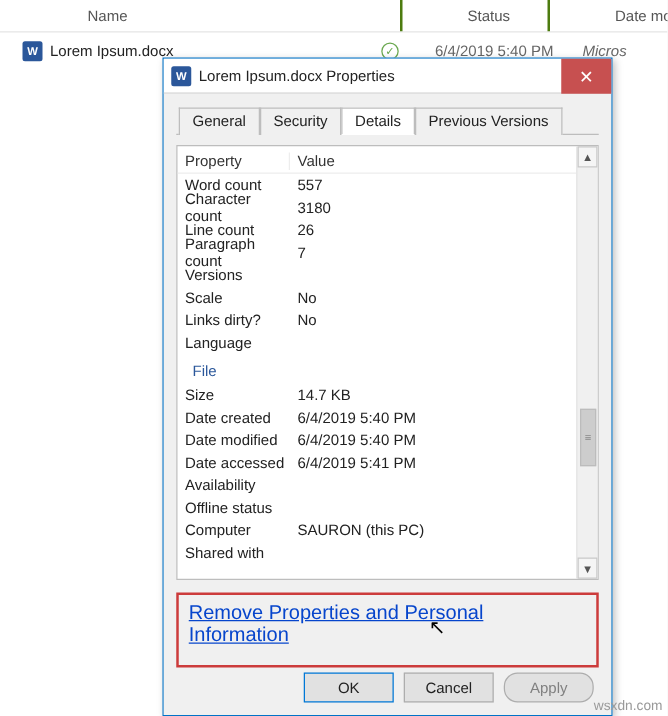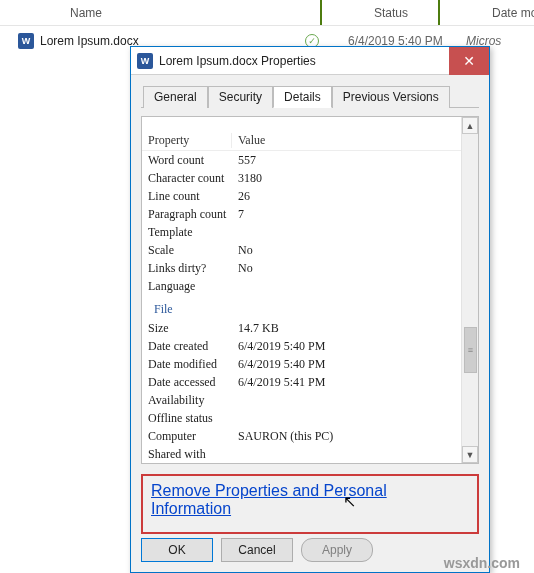--- a/index.html
+++ b/index.html
@@ -118,22 +118,21 @@
     margin-top:8px;
     background:#ffffff;
     border:1px solid #bdbdbd;
     position:relative;
     height: 348px;
     display:flex;
   }
   .list-content {
     flex:1;
     overflow:hidden;
-    padding: 14px 0 4px 0;
-    font-family: Liberation Serif, serif;
+    padding: 2px 0 4px 0;
   }
   .list-header {
     display:flex;
     border-bottom:1px solid #ededed;
     height:20px;
     align-items:center;
   }
   .list-header .h-prop { width: 90px; padding-left:6px; border-right:1px solid #ededed; color:#333;}
   .list-header .h-val { flex:1; padding-left:6px; color:#333;}
   .prop-row {
@@ -193,40 +192,39 @@
   }
   .cursor-icon {
     position:absolute;
     left:200px; top:16px;
     font-size:16px; color:#000;
     transform: rotate(0deg);
   }
   .dialog-buttons {
     display:flex;
     gap:8px;
-    justify-content:flex-start;
+    justify-content:flex-end;
     padding-right:4px;
   }
   .dlg-btn {
     min-width:72px;
     height:24px;
     background:#e1e1e1;
     border:1px solid #adadad;
     color:#222;
     display:flex; align-items:center; justify-content:center;
     font-size:12px;
   }
   .dlg-btn.primary { border:1px solid #0078d7; }
   .dlg-btn.disabled { color:#808080;border-radius:11px; }
   .watermark {
     position:absolute;
-    right:14px; bottom:2px;
+    right:4px; bottom:2px;
     color:#999;
-    font-size:14px;
-    font-weight:bold;
+    font-size:11px;
   }
 </style>
 </head>
 <body>
 
 <div class="explorer-bg">
   <div class="col-headers">
     <div class="col-name">Name</div>
     <div class="col-status">Status</div>
     <div class="col-date">Date modified</div>
@@ -278,21 +276,21 @@
           </div>
         <div class="prop-row">
             <div class="p-name">Line count</div>
             <div class="p-val">26</div>
           </div>
         <div class="prop-row">
             <div class="p-name">Paragraph count</div>
             <div class="p-val">7</div>
           </div>
         <div class="prop-row">
-            <div class="p-name">Template</div>
+            <div class="p-name">Versions</div>
           </div>
         <div class="prop-row">
             <div class="p-name">Scale</div>
             <div class="p-val">No</div>
           </div>
         <div class="prop-row">
             <div class="p-name">Links dirty?</div>
             <div class="p-val">No</div>
           </div>
         <div class="prop-row">

